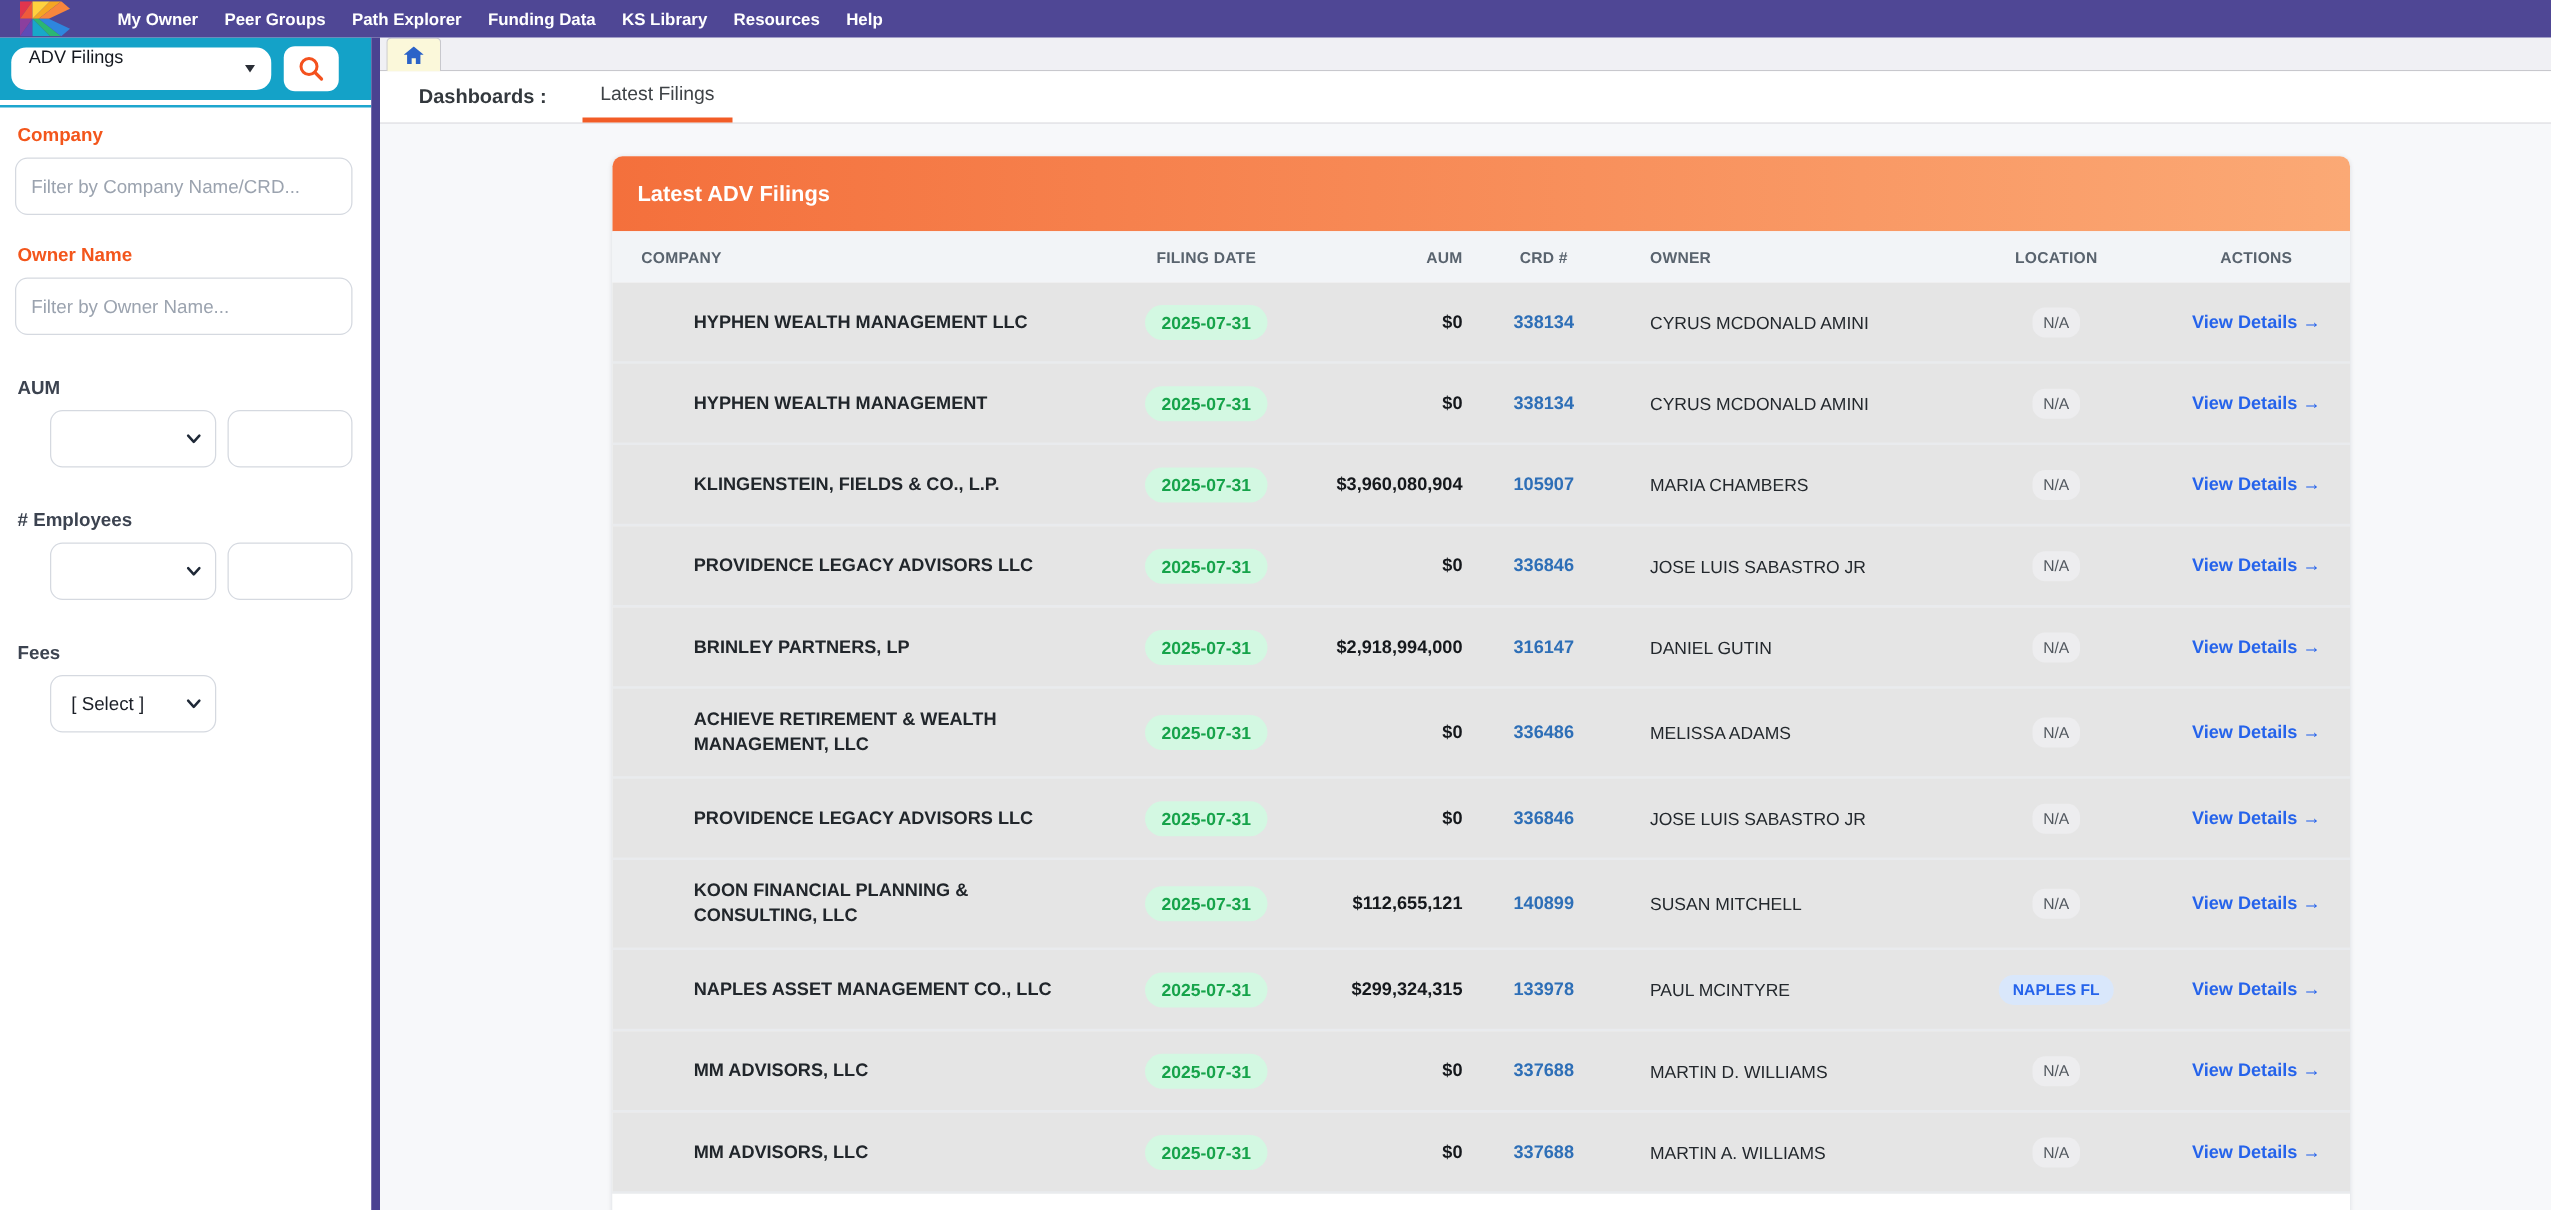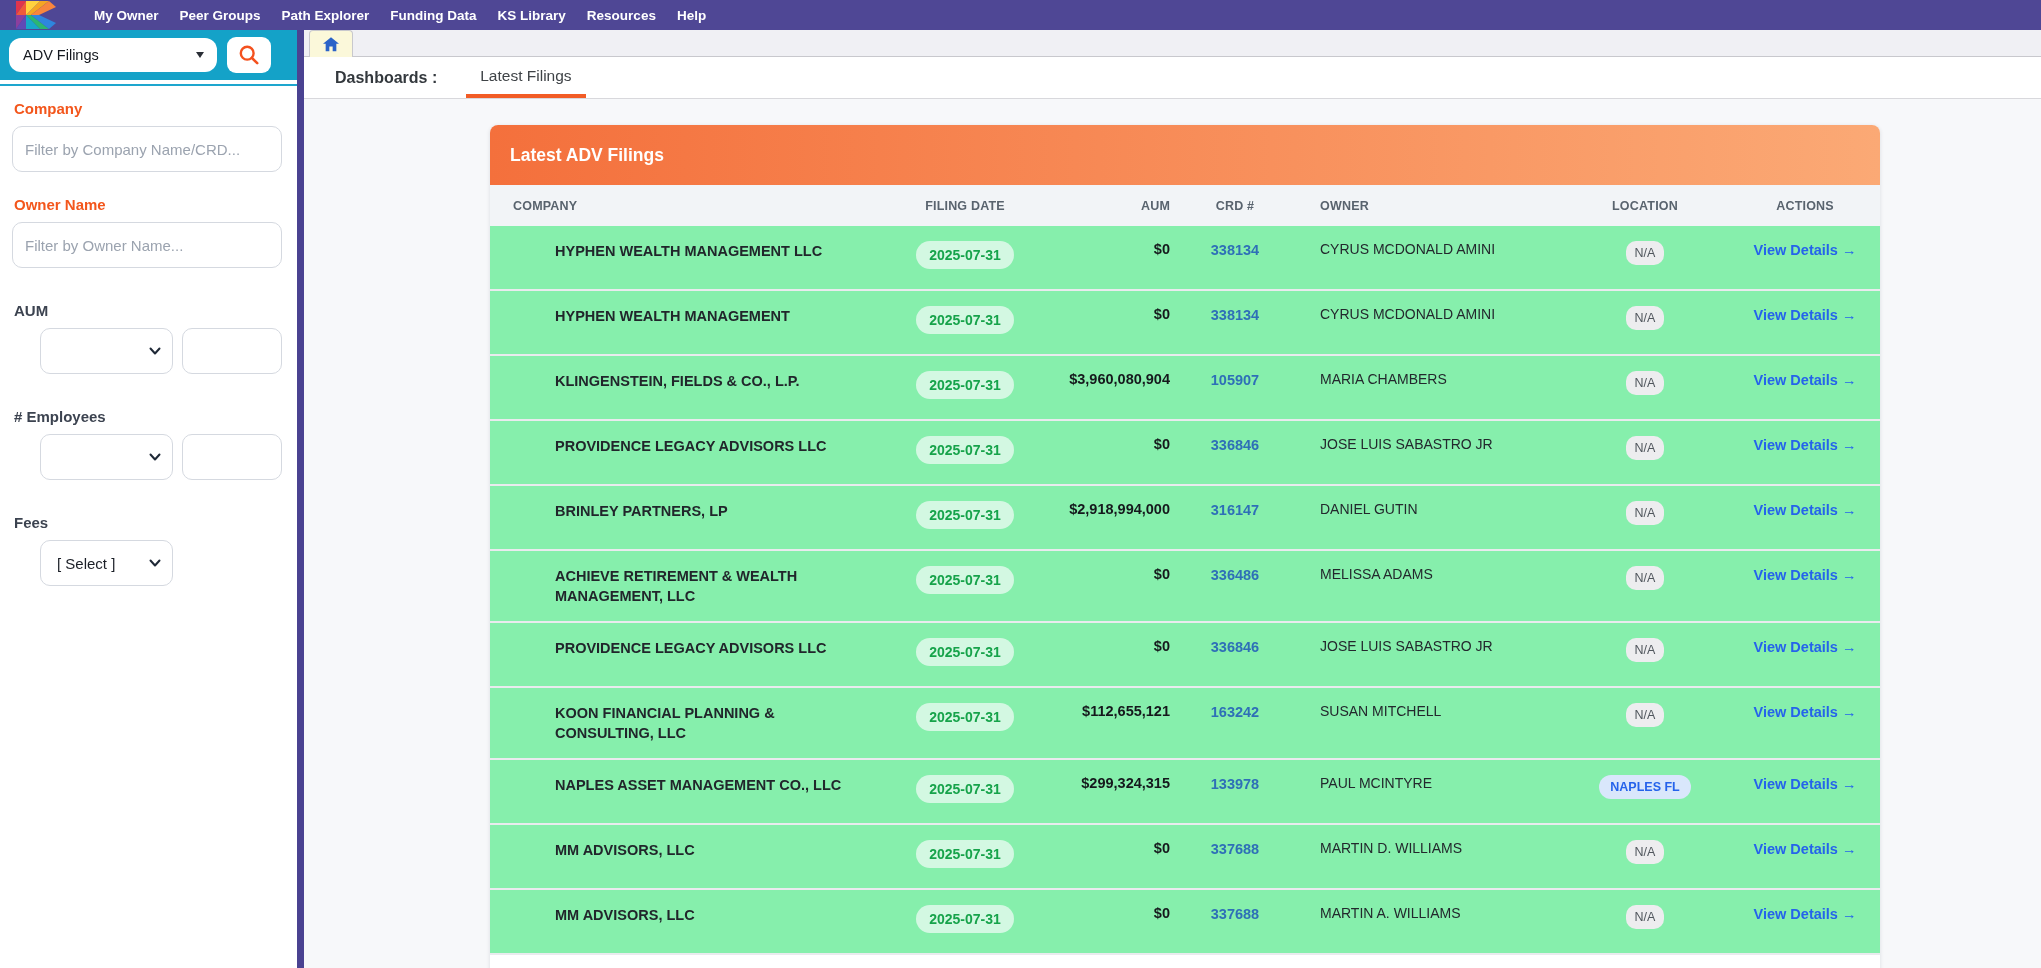--- a/index.html
+++ b/index.html
@@ -18,21 +18,21 @@
   }
   .logo { position:absolute; left:13px; top:1px; width:46px; height:28px; cursor:pointer; }
   .nav-items { display:flex; gap:21px; margin-left:94px; align-items:center; }
   .nav-item { color:#fff; font-weight:700; font-size:13.5px; cursor:pointer; white-space:nowrap; }
 
   
   .sidebar { position:absolute; left:0; top:30px; width:297px; bottom:0; background:#fff; }
   .search-band { height:50px; background:#14a2c8; display:flex; align-items:center; padding-left:9px; }
   .dash-select {
     width:208px; height:34px; background:#fff; border-radius:12px;
-    display:flex; align-items:center; padding:0 14px; position:relative;
+    display:flex; align-items:flex-start; padding:0 14px; position:relative;
     font-size:14.5px; font-weight:500; color:#14181f; cursor:pointer;
   }
   .dash-caret {
     position:absolute; right:13px; top:14px; width:0; height:0;
     border-left:4.5px solid transparent; border-right:4.5px solid transparent;
     border-top:6px solid #2a2e36;
   }
   .search-btn {
     width:44px; height:36px; margin-left:10px; background:#fff; border:none;
     border-radius:9px; display:flex; align-items:center; justify-content:center; cursor:pointer;
@@ -100,22 +100,22 @@
   }
   .c-company { width:400px; padding-left:23px; }
   .c-date    { width:150px; text-align:center; }
   .c-aum     { width:140px; text-align:right; padding-right:10px; }
   .c-crd     { width:110px; text-align:center; }
   .c-owner   { width:270px; padding-left:30px; }
   .c-loc     { width:170px; text-align:center; }
   .c-act     { width:150px; text-align:center; }
 
   .row {
-    display:flex; min-height:65px; padding:15px 0;
-    background:#86efac; border-bottom:2px solid #e9ebee;
+    display:flex; align-items:center; min-height:65px; padding:15px 0;
+    background:#e5e5e5; border-bottom:2px solid #e9ebee;
   }
   .cell-company { width:400px; padding:0 14px 0 65px; font-size:14.5px; font-weight:600; color:#21262b; line-height:20px; }
   .cell-date { width:150px; text-align:center; }
   .pill-date { display:inline-block; background:#d3f8e2; color:#16a34a; font-weight:600; font-size:14px; padding:6px 13px; border-radius:16px; }
   .cell-aum { width:140px; text-align:right; padding-right:10px; font-size:14.5px; font-weight:700; color:#15181c; }
   .cell-crd { width:110px; text-align:center; }
   .crd-link { color:#2e6fb7; font-weight:600; font-size:14.5px; cursor:pointer; }
   .cell-owner { width:270px; padding-left:30px; font-size:14px; font-weight:500; color:#23282d; }
   .cell-loc { width:170px; text-align:center; }
   .pill-na { display:inline-block; background:#ededef; color:#51575e; font-size:12.5px; padding:5px 9px; border-radius:10px; }
@@ -369,21 +369,21 @@
       <span class="view-link">View Details →</span>
     </div>
   </div>
           <div class="row">
     <div class="cell-company">KOON FINANCIAL PLANNING &amp; CONSULTING, LLC</div>
     <div class="cell-date">
       <span class="pill-date">2025-07-31</span>
     </div>
     <div class="cell-aum">$112,655,121</div>
     <div class="cell-crd">
-      <span class="crd-link">163242</span>
+      <span class="crd-link">140899</span>
     </div>
     <div class="cell-owner">SUSAN MITCHELL</div>
     <div class="cell-loc">
       <span class="pill-na">N/A</span>
     </div>
     <div class="cell-act">
       <span class="view-link">View Details →</span>
     </div>
   </div>
           <div class="row">

